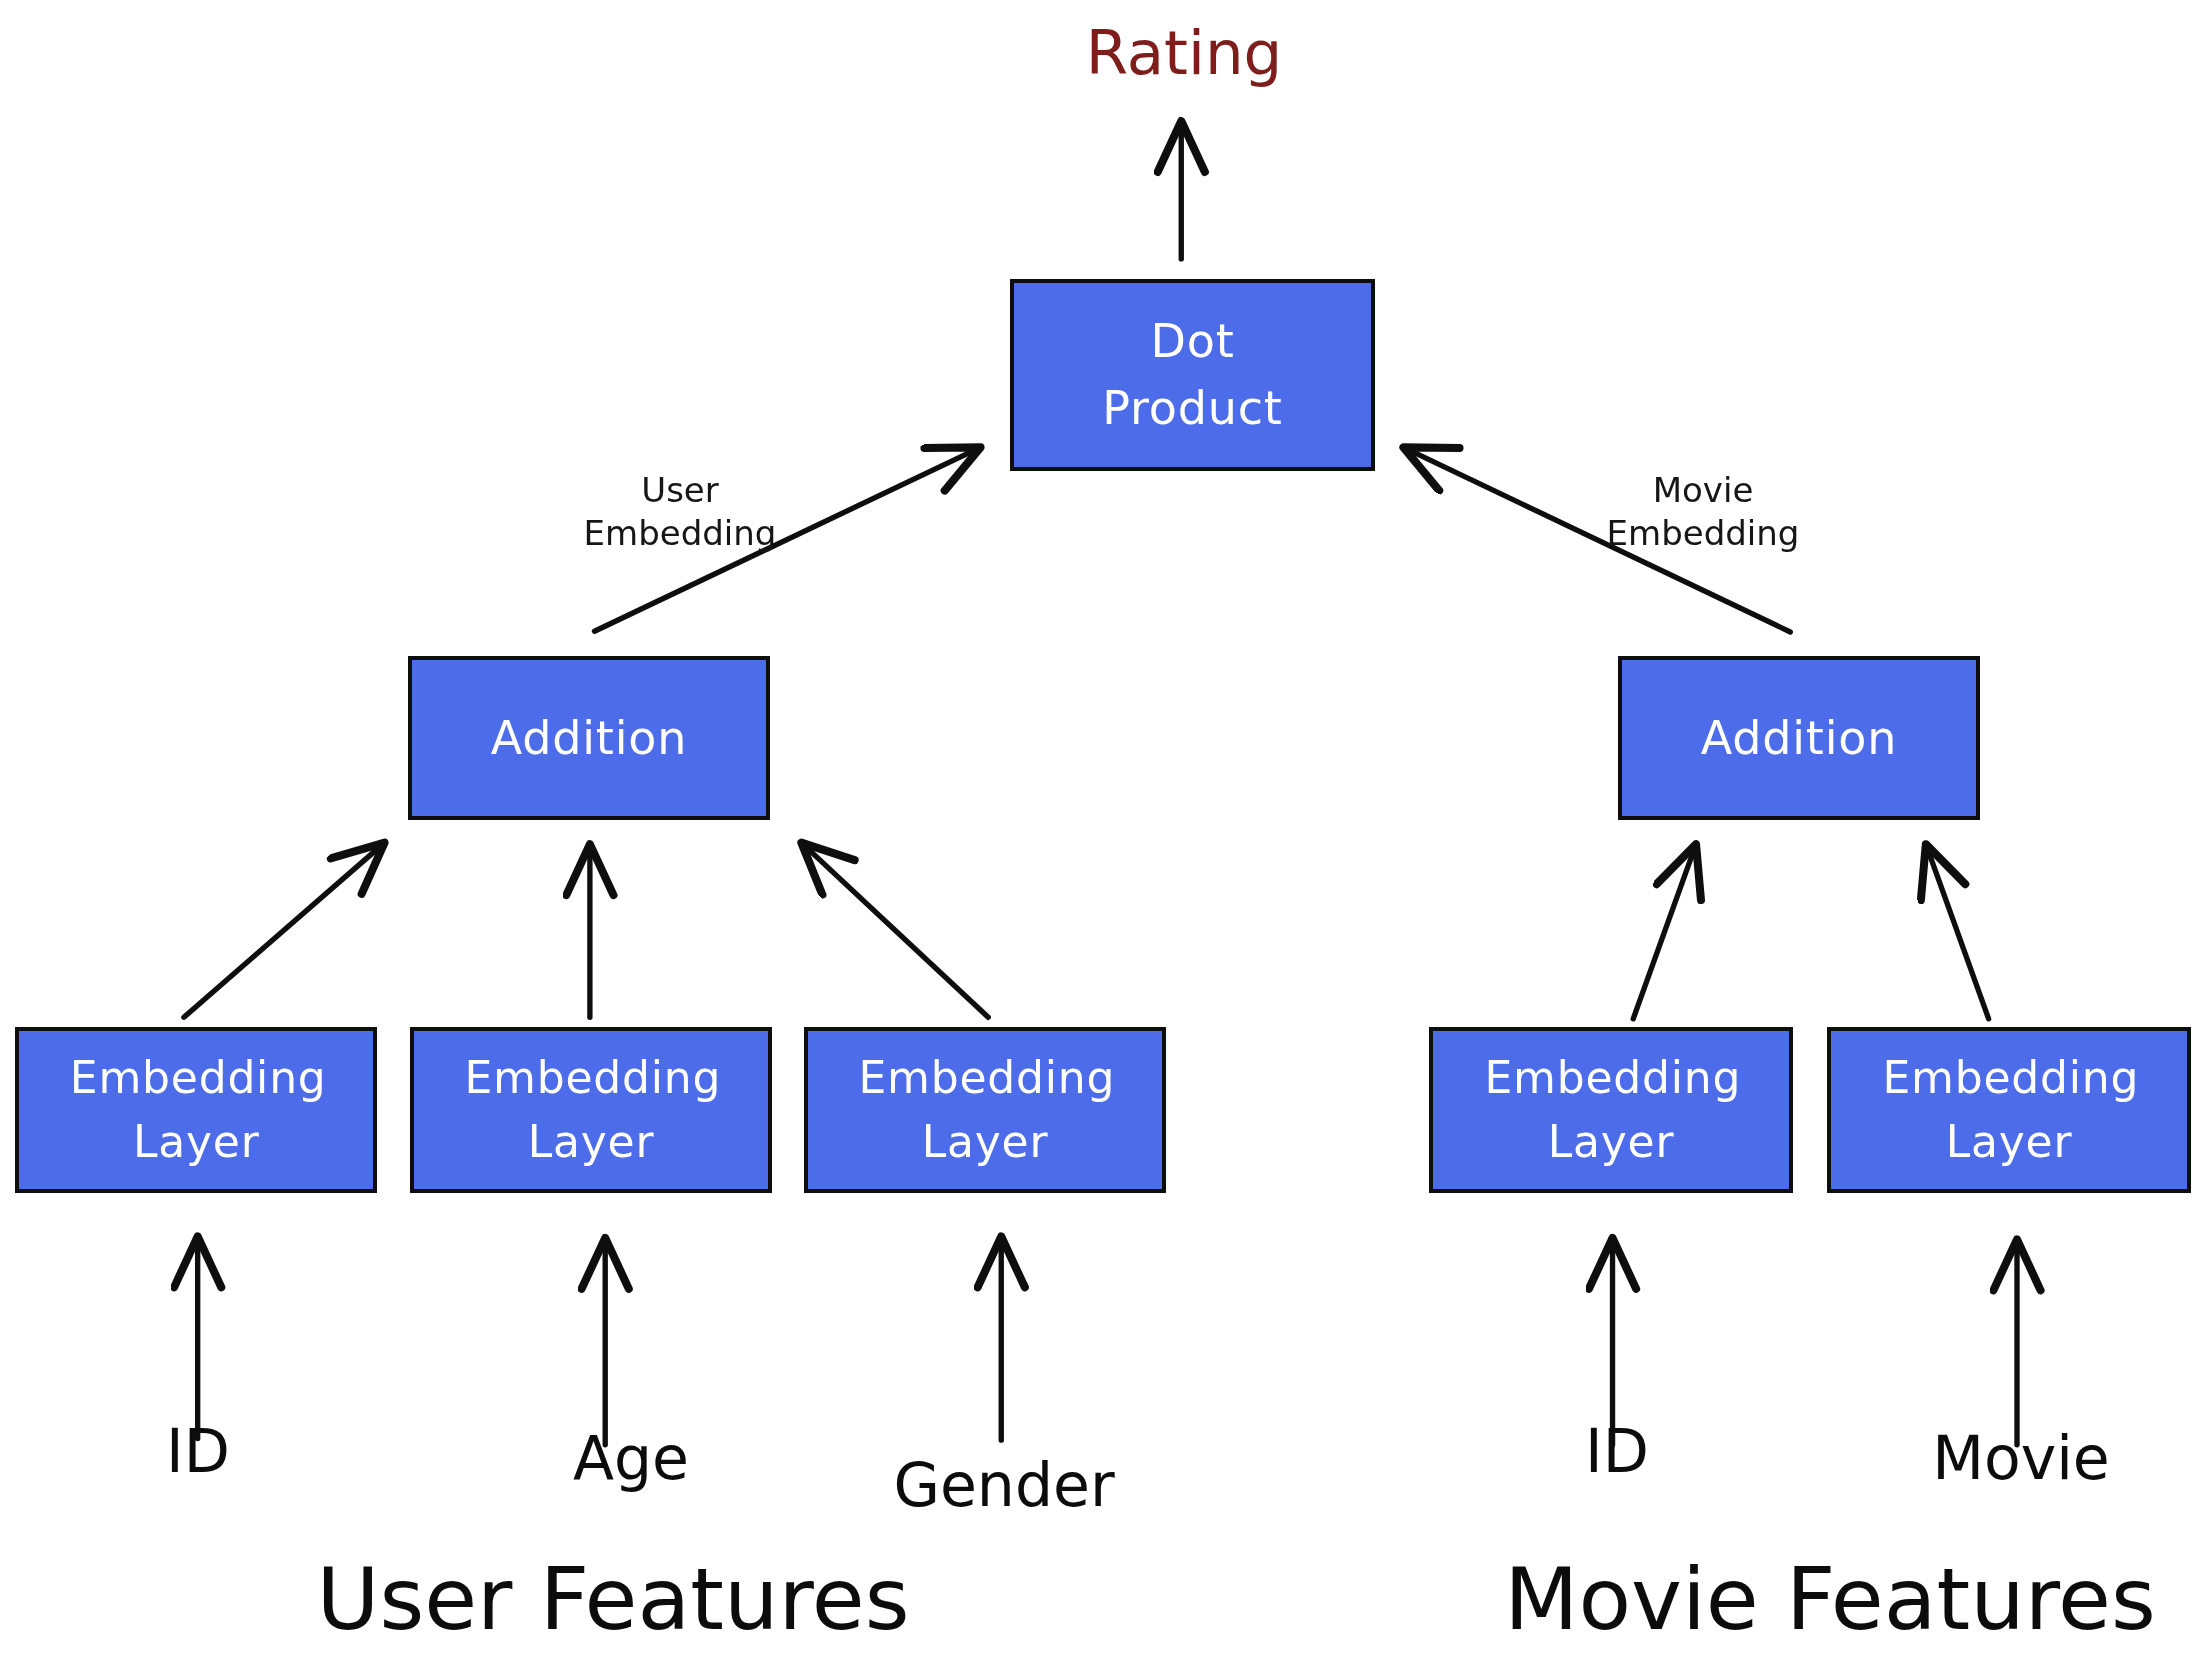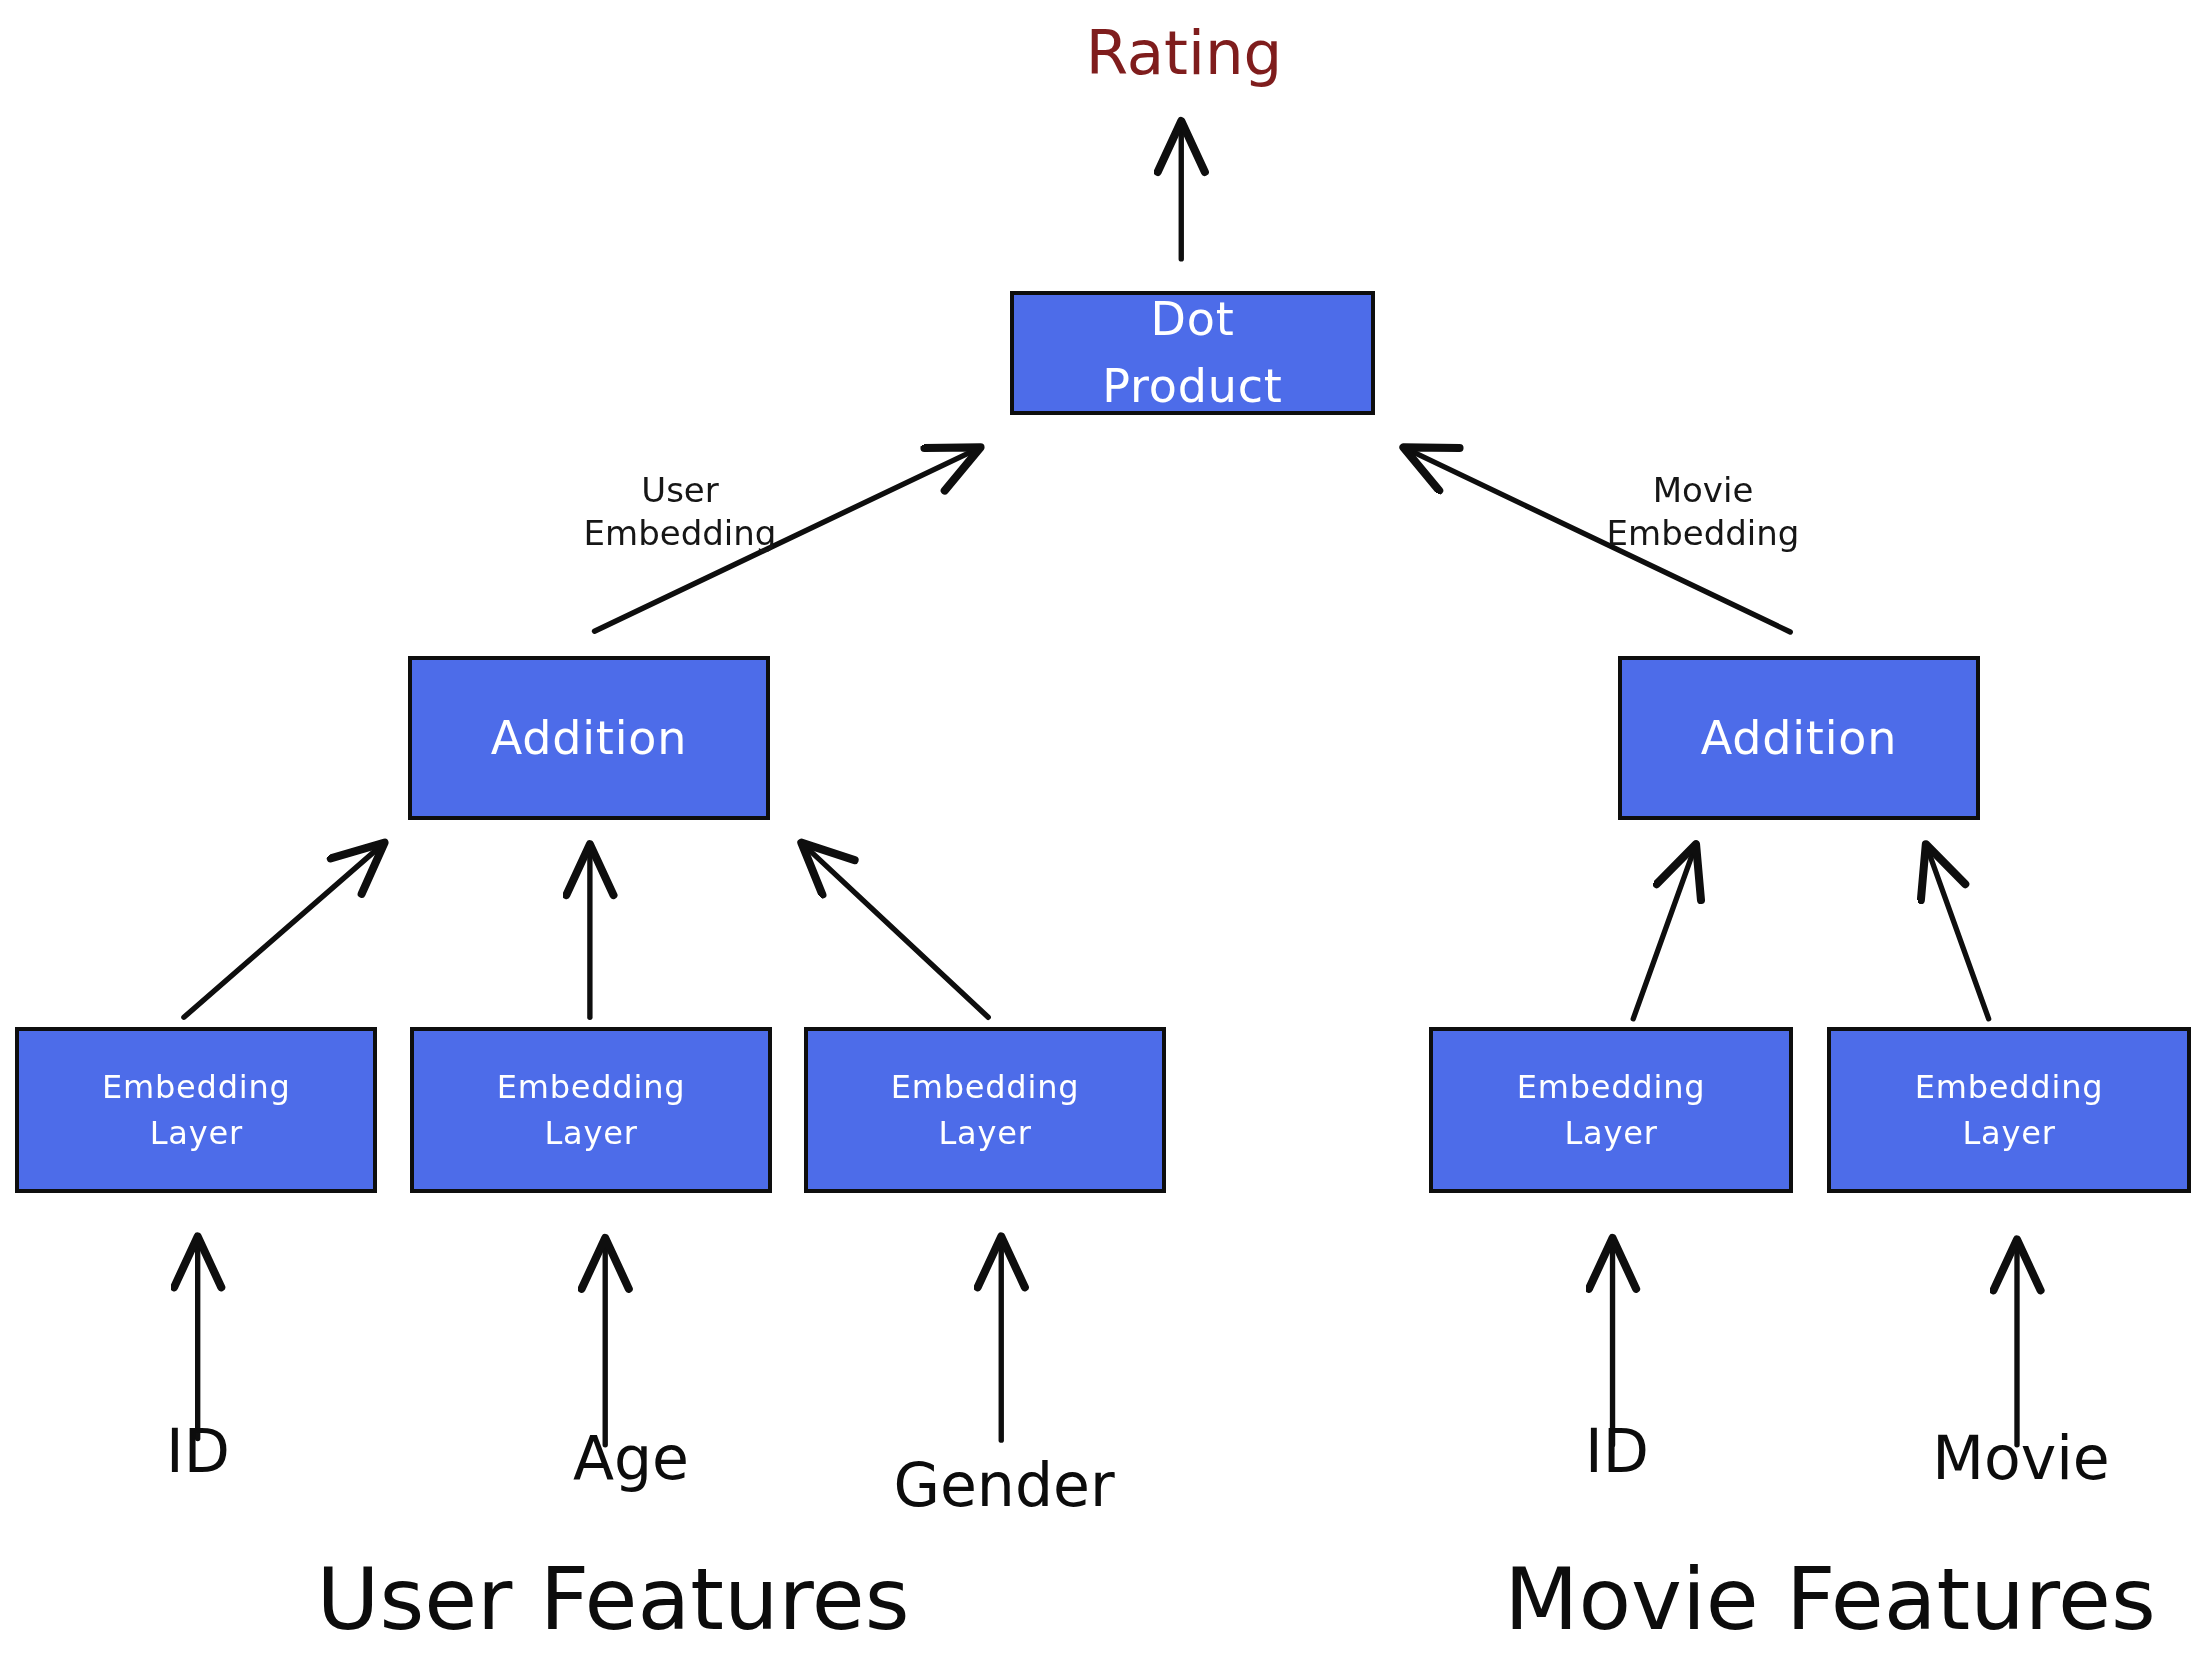--- a/index.html
+++ b/index.html
@@ -25,21 +25,21 @@
   .box {
     position: absolute;
     background: #4d6ce9;
     border: 4.6px solid #0e0e0e;
     box-sizing: border-box;
     display: flex;
     align-items: center;
     justify-content: center;
     text-align: center;
     color: #ffffff;
-    font-size: 32px;
+    font-size: 44px;
     line-height: 1.45;
     letter-spacing: 0.8px;
   }
   .box .box-label { padding: 0 13.8px; }
   .edge-label {
     position: absolute;
     transform: translateX(-50%);
     text-align: center;
     font-size: 34px;
     line-height: 1.25;
@@ -94,21 +94,21 @@
       <line x1="258" y1="1878" x2="258" y2="1614" marker-end="url(#ah)"></line>
       <line x1="790" y1="1886" x2="790" y2="1616" marker-end="url(#ah)"></line>
       <line x1="1307" y1="1880" x2="1307" y2="1614" marker-end="url(#ah)"></line>
       <line x1="2105" y1="1886" x2="2105" y2="1616" marker-end="url(#ah)"></line>
       <line x1="2633" y1="1886" x2="2633" y2="1618" marker-end="url(#ah)"></line>
     </g>
   </svg>
 
   <div class="rating-label" style="left:1184px; top:17px;">Rating</div>
 
-  <div class="box" style="left:1010px; top:279px; width:365px; height:124px; font-size:46px;margin-top:12px;">
+  <div class="box" style="left:1010px; top:279px; width:365px; height:192px; font-size:46px;">
     <span class="box-label" style="max-width:199px;">Dot Product</span>
   </div>
 
   <div class="box" style="left:408px; top:656px; width:362px; height:164px; font-size:46px;">
     <span class="box-label">Addition</span>
   </div>
 
   <div class="box" style="left:1618px; top:656px; width:362px; height:164px; font-size:46px;">
     <span class="box-label">Addition</span>
   </div>

